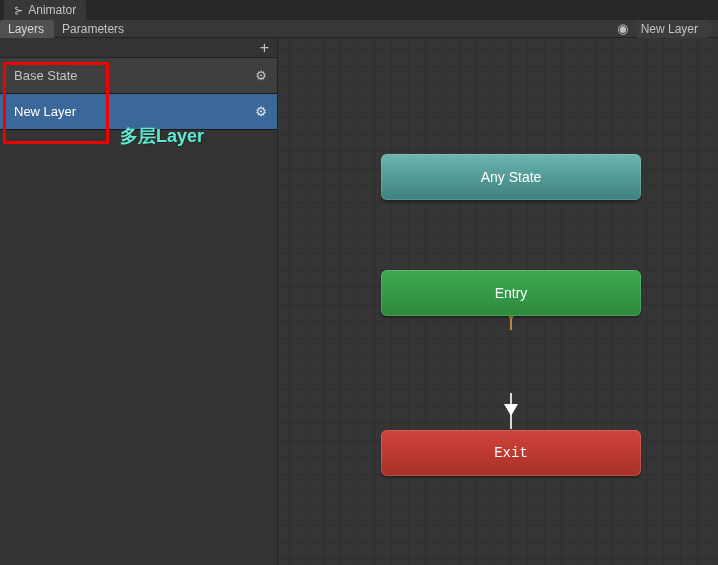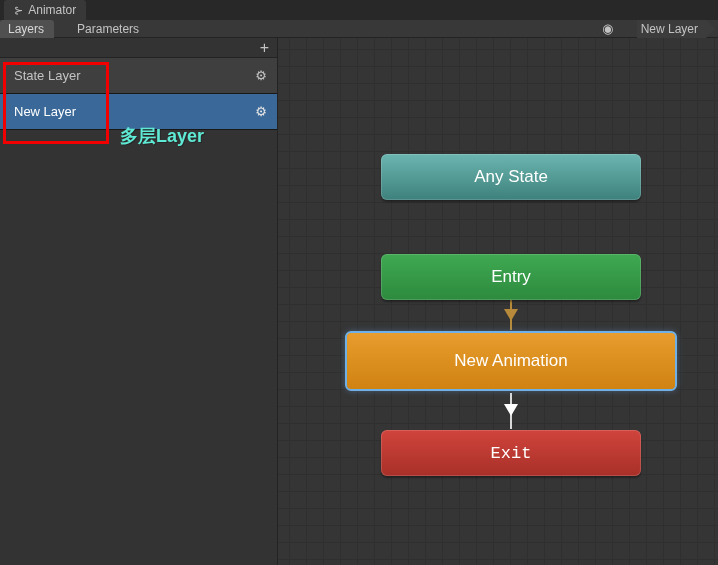--- a/index.html
+++ b/index.html
@@ -33,21 +33,20 @@
   }
   .tab-icon {
     font-size: 11px;
   }
   .toolbar {
     background: #383838;
     height: 18px;
     display: flex;
     align-items: center;
     border-bottom: 1px solid #232323;
-    gap: 15px;
   }
   .toolbar-tab {
     padding: 2px 10px 2px 8px;
     font-size: 12px;
     cursor: pointer;
   }
   .toolbar-tab.active {
     background: #505050;
     border-top-left-radius: 3px;
     border-top-right-radius: 3px;
@@ -133,32 +132,32 @@
     overflow: hidden;
   }
   .node {
     position: absolute;
     width: 260px;
     height: 46px;
     border-radius: 6px;
     display: flex;
     align-items: center;
     justify-content: center;
-    font-size: 17px;
+    font-size: 14px;
     color: #fff;
     box-shadow: inset 0 0 0 1px rgba(255,255,255,.15), 0 2px 2px rgba(0,0,0,.35);
     cursor: pointer;
   }
   .node.anystate {
     background: linear-gradient(#6bb5b0, #3e817c);
     left: 103px; top: 116px;
   }
   .node.entry {
     background: linear-gradient(#3fa951, #2d8a3e);
-    left: 103px; top: 216px;
+    left: 103px; top: 232px;
   }
   .node.orange {
     background: linear-gradient(#e79c2d, #d08312);
     border: 2px solid #6fb0e6;
     box-shadow: 0 0 6px rgba(120,170,230,.35);
     width: 332px; height: 60px;
     left: 67px; top: 293px;
   }
   .node.exit {
     background: linear-gradient(#d0443c, #a83028);
@@ -213,44 +212,41 @@
     <span>New Layer</span>
   </div>
 </div>
 
 <div class="main">
   <div class="sidebar">
     <div class="add-row">
       <span class="plus-icon">+</span>
     </div>
     <div class="layer-item">
-      <span>State Layer</span>
+      <span>Base State</span>
       <span class="gear-icon">⚙</span>
     </div>
     <div class="layer-item selected">
       <span>New Layer</span>
       <span class="gear-icon">⚙</span>
     </div>
   </div>
 
   <div class="canvas">
     <div class="arrow a1"></div>
     <div class="arrowhead h1"></div>
     <div class="arrow a2"></div>
     <div class="arrowhead h2"></div>
 
     <div class="node anystate">
       <span>Any State</span>
     </div>
     <div class="node entry">
       <span>Entry</span>
     </div>
-    <div class="node orange">
-      <span>New Animation</span>
-    </div>
     <div class="node exit">
       <span>Exit</span>
     </div>
   </div>
 </div>
 
 <div class="red-box" style="left:3px; top:62px; width:106px; height:82px;"></div>
 <div class="annotation" style="left:120px; top:124px;">多层Layer</div>
 
 </body></html>

